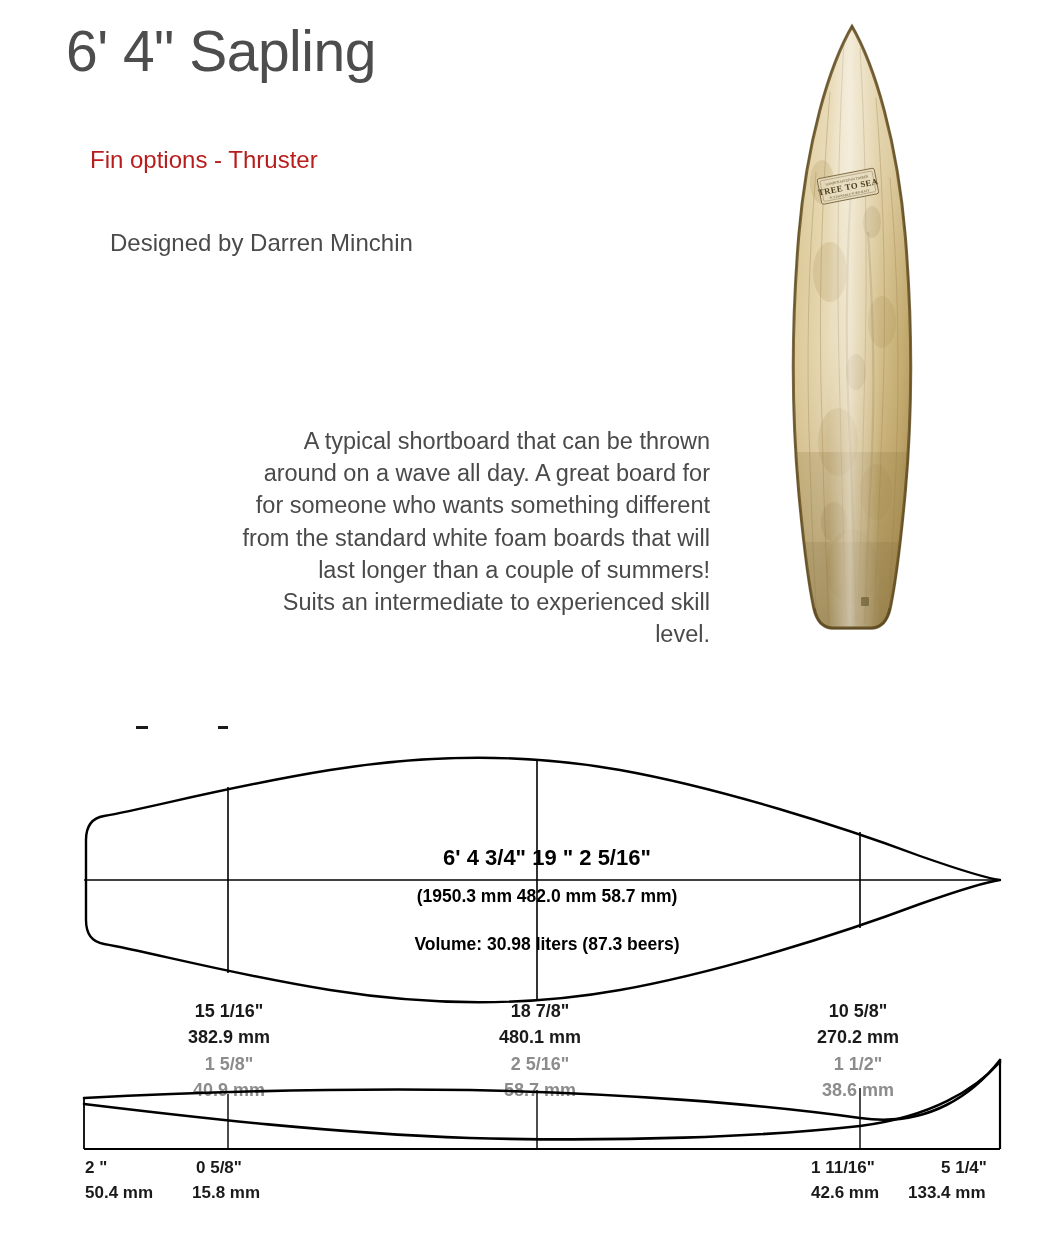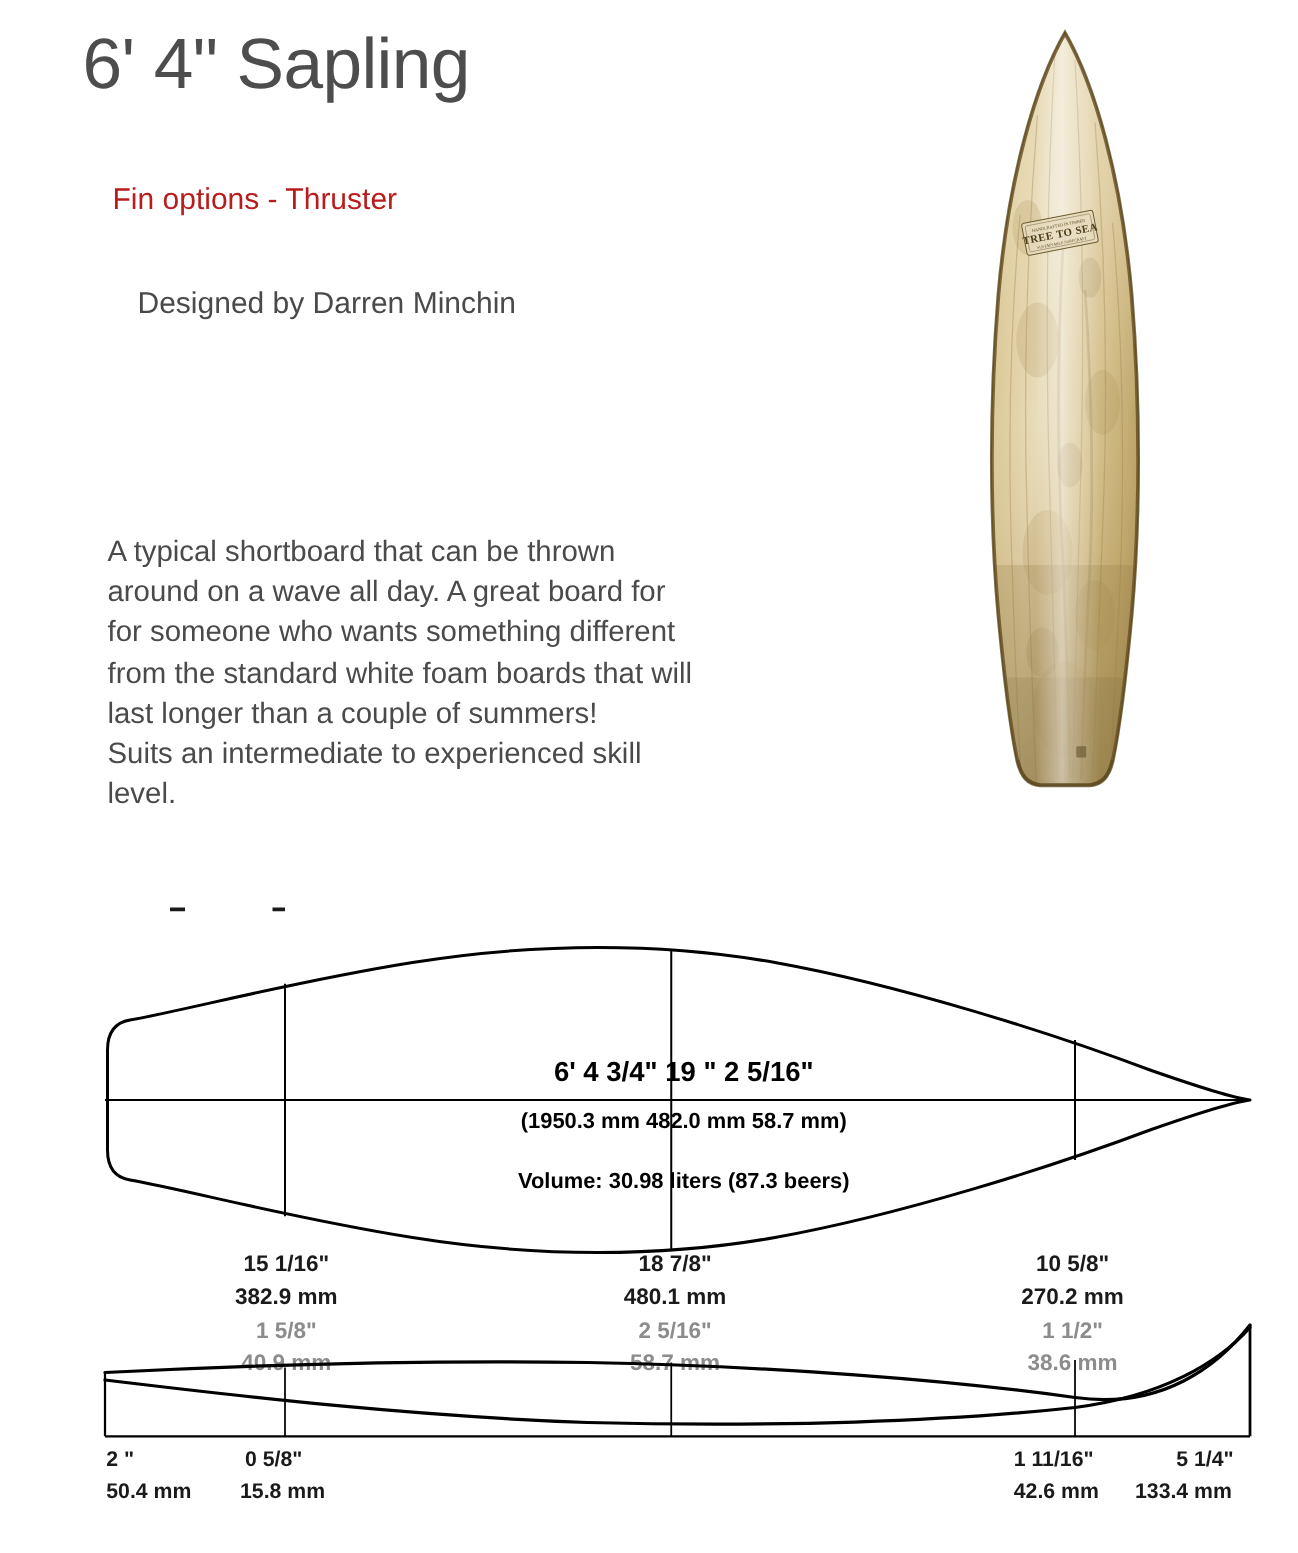--- a/index.html
+++ b/index.html
@@ -40,27 +40,28 @@
     position: absolute;
     left: 90px;
     top: 229px;
     font-size: 24px;
     color: #4a4a4a;
     white-space: nowrap;
     margin-left: 20px;
   }
   #description {
     position: absolute;
-    left: 86px;
+    left: 70px;
     top: 425px;
     width: 640px;
     font-size: 23.5px;
     line-height: 32.2px;
     color: #4a4a4a;
     white-space: pre-line;
+    text-align: right;
   }
 
   
   #board-photo {
     position: absolute;
     left: 772px;
     top: 22px;
     width: 160px;
     height: 625px;
   }

